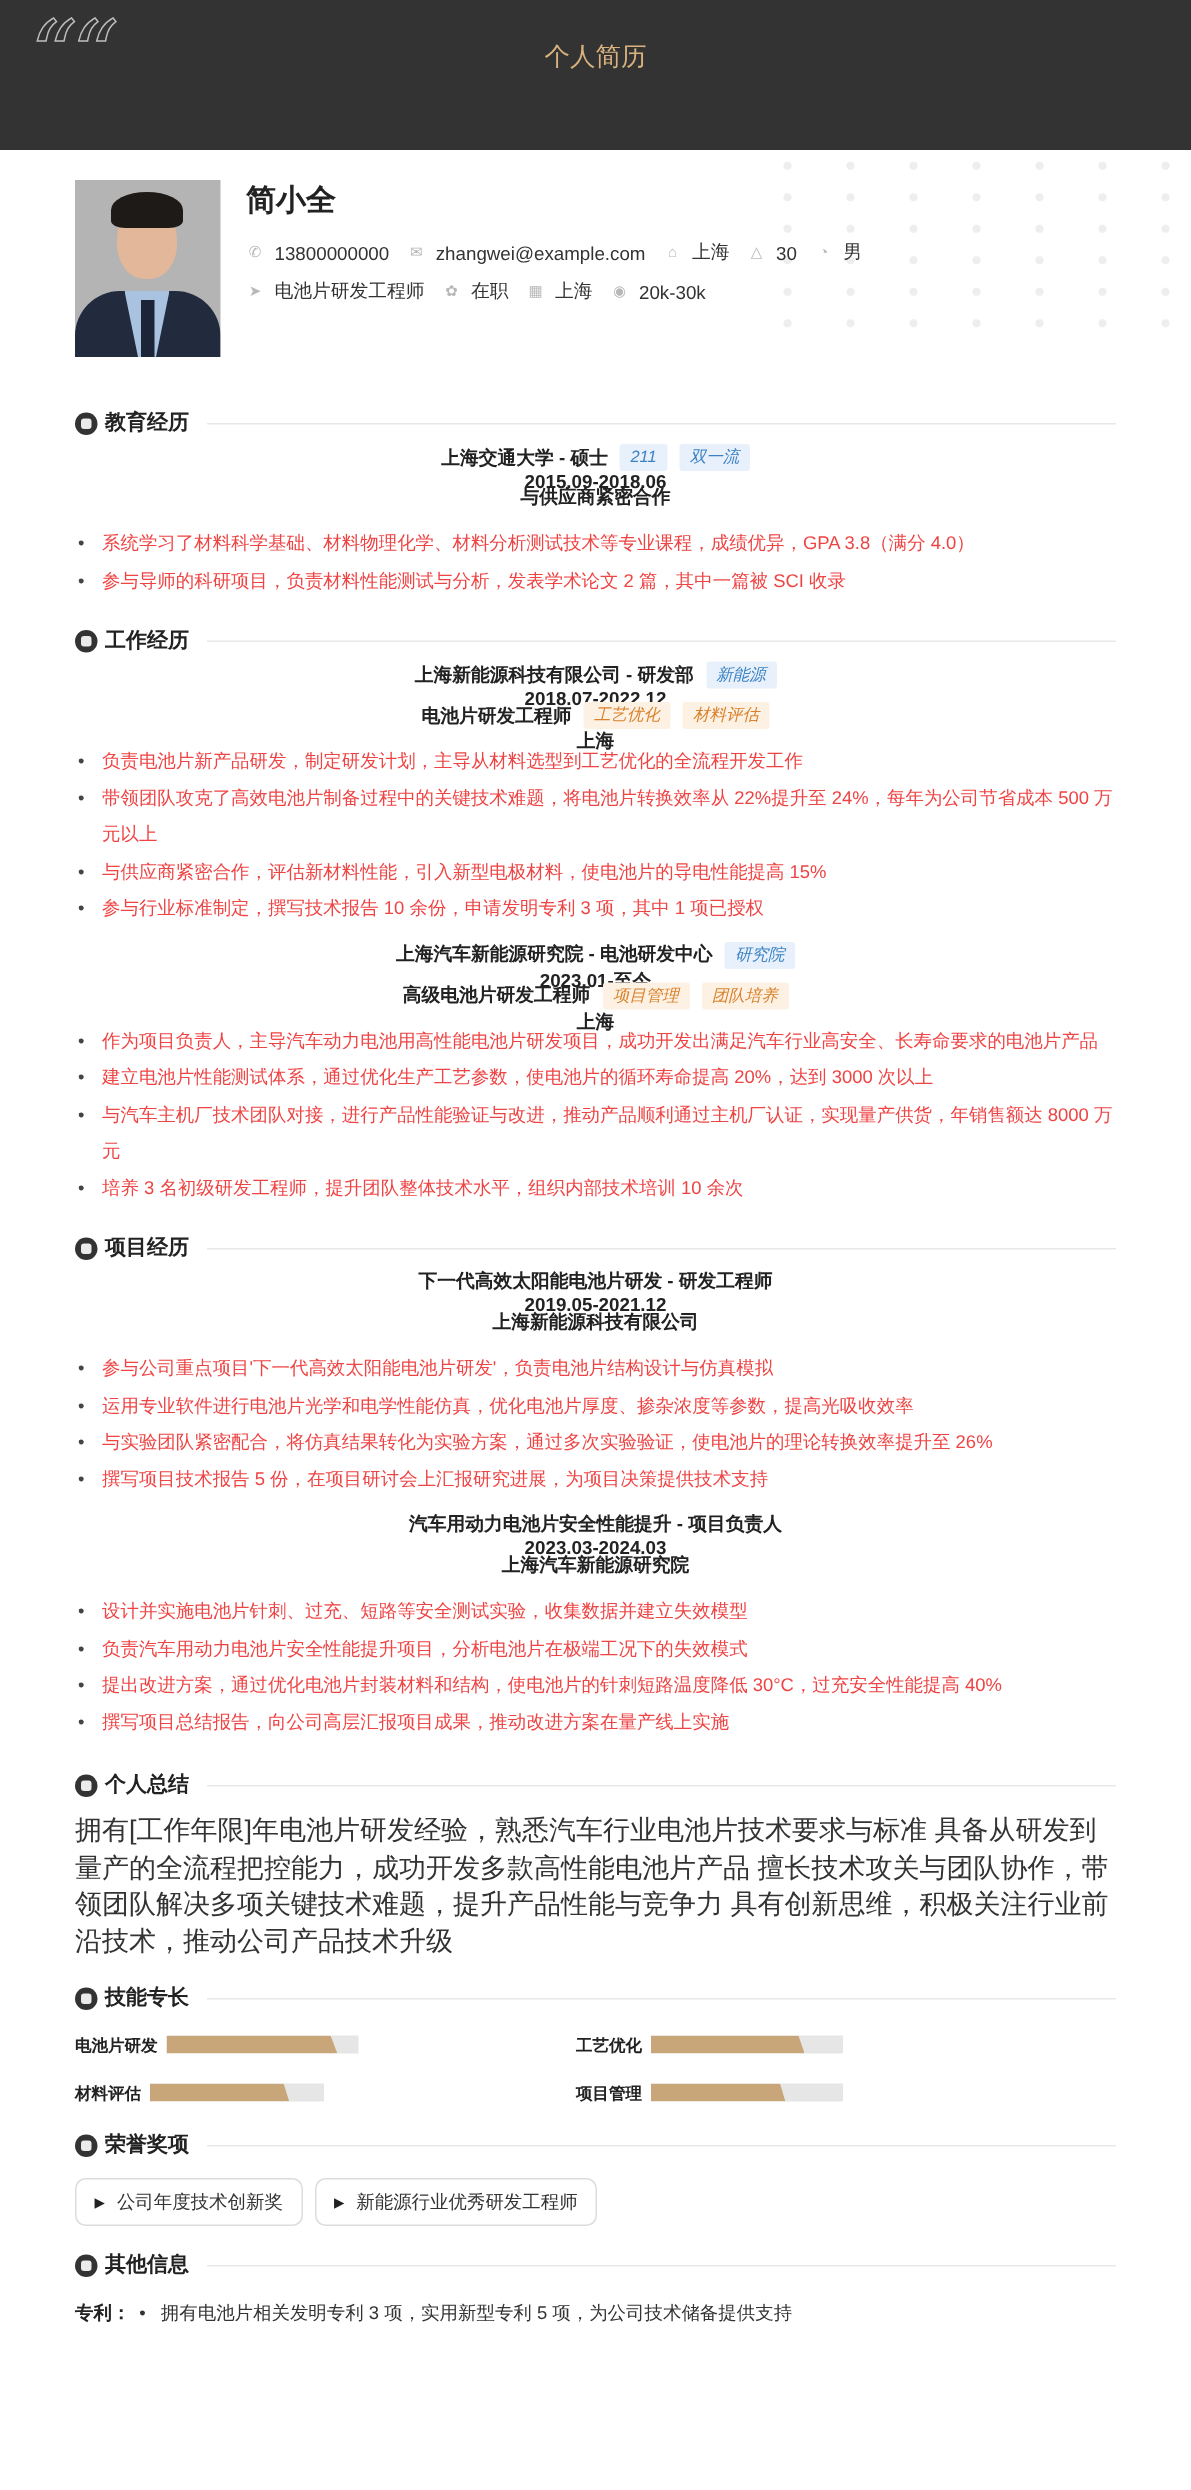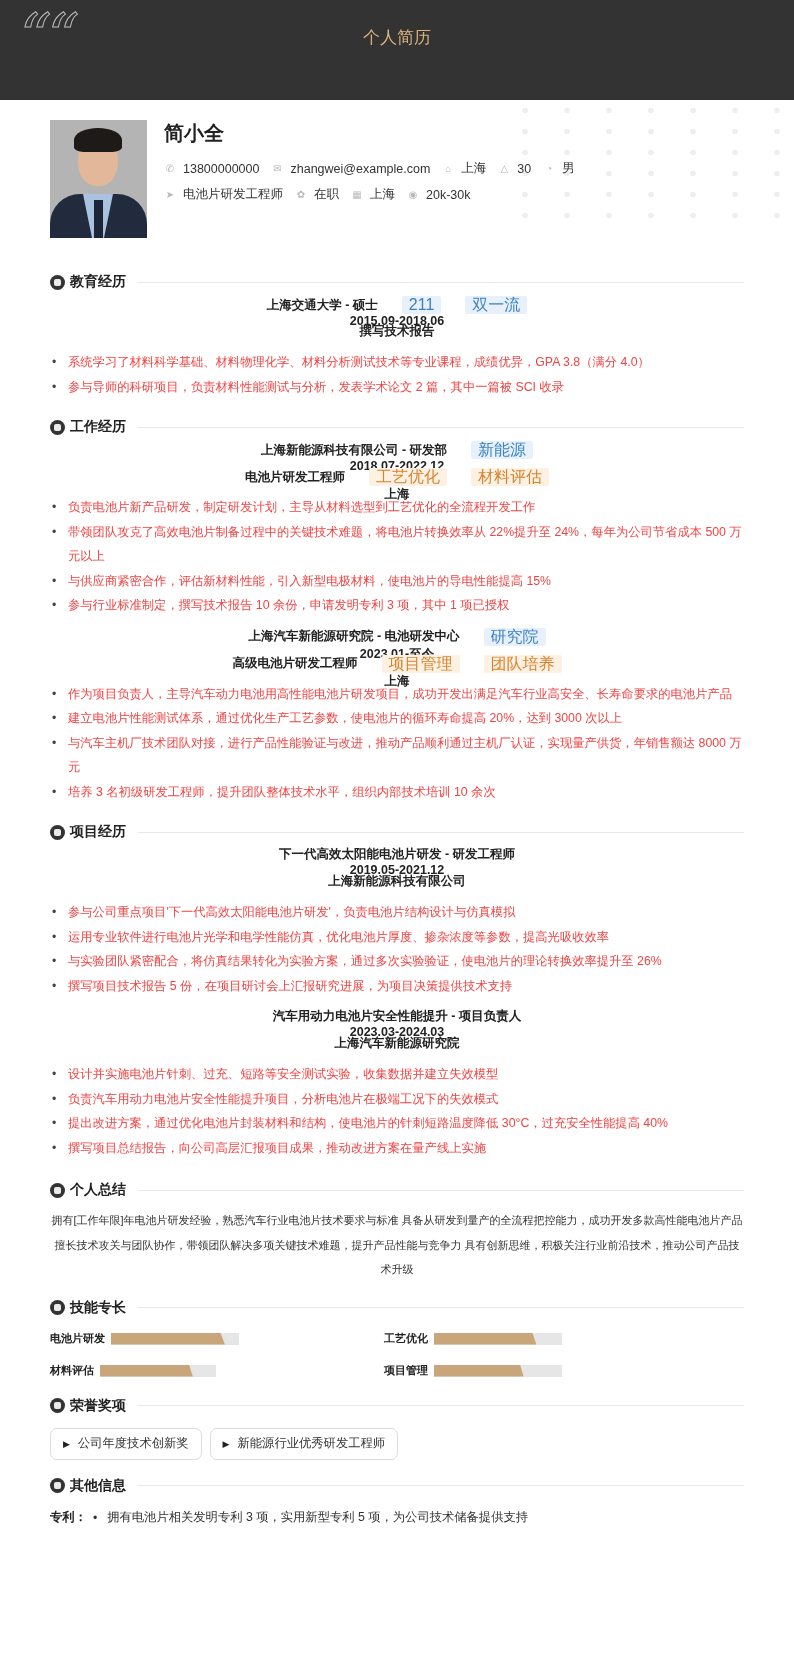--- a/index.html
+++ b/index.html
@@ -32,31 +32,31 @@
 
   .section { margin-top: 0; }
   .sec-head { display: flex; align-items: center; height: 28px; margin-top: 10px; }
   .sec-icon { width: 15px; height: 15px; border-radius: 50%; background: #333; margin-right: 5px; position: relative; }
   .sec-icon::after { content: ""; position: absolute; left: 4px; top: 4px; width: 7px; height: 7px; border-radius: 2px; background: #fff; opacity: 0.9; }
   .sec-title { font-size: 14px; font-weight: bold; color: #222; margin-right: 12px; white-space: nowrap; }
   .sec-line { flex: 1; height: 1px; background: #e8e8e8; }
 
   .entry-row { display: flex; justify-content: space-between; align-items: center; height: 27px; font-size: 12.5px; font-weight: bold; color: #222; flex-direction: column; }
   .entry-row .left { display: flex; align-items: center; }
-  .tag { display: inline-block; font-weight: normal; font-size: 16px; padding: 1px 7px; margin-left: 24px; border-radius: 2px; line-height: 16px; }
+  .tag { display: inline-block; font-weight: normal; font-size: 11px; padding: 1px 7px; margin-left: 8px; border-radius: 2px; line-height: 16px; font-style: italic; }
   .tag.blue { background: #e8f1fb; color: #3b82c4; }
   .tag.orange { background: #fdf1e4; color: #d9822b; }
   .right { font-weight: bold; }
 
   ul.bullets { list-style: none; }
   ul.bullets li { position: relative; padding-left: 18px; font-size: 12.3px; line-height: 24.5px; color: #ef4444; }
   ul.bullets li::before { content: "•"; position: absolute; left: 2px; top: 0; color: #444; }
   .entry-gap { height: 10px; }
 
-  .summary { font-size: 11px; line-height: 24.5px; color: #333; padding-top: 4px; text-align: center; }
+  .summary { font-size: 18px; line-height: 24.5px; color: #333; padding-top: 4px; }
 
   .skills { display: grid; grid-template-columns: 334px 334px; row-gap: 14px; padding-top: 8px; padding-bottom: 4px; }
   .skill { display: flex; align-items: center; height: 18px; }
   .skill-label { font-size: 11px; font-weight: bold; color: #222; margin-right: 6px; white-space: nowrap; }
   .skill-track { width: 128px; height: 12px; background: #e6e6e6; position: relative; }
   .skill-fill { position: absolute; left: 0; top: 0; bottom: 0; background: #c9a679; clip-path: polygon(0 0, 96% 0, 100% 100%, 0 100%); }
 
   .awards { display: flex; gap: 8px; padding-top: 8px; padding-bottom: 4px; }
   .award { display: flex; align-items: center; height: 32px; padding: 0 12px; border: 1px solid #dcdcdc; border-radius: 7px; font-size: 12.3px; color: #333; background: #fff; }
   .award .tri { font-size: 9px; margin-right: 8px; color: #222; }
@@ -137,21 +137,21 @@
       </div>
     <div class="entry-row">
       <span class="left">
           <span>上海交通大学 - 硕士</span>
           <span class="tag blue">211</span>
           <span class="tag blue">双一流</span>
         </span>
       <span class="right">2015.09-2018.06</span>
     </div>
     <div class="entry-row">
-        <span>撰写技术报告</span>
+        <span>与供应商紧密合作</span>
       </div>
     <ul class="bullets">
       <li>系统学习了材料科学基础、材料物理化学、材料分析测试技术等专业课程，成绩优异，GPA 3.8（满分 4.0）</li>
       <li>参与导师的科研项目，负责材料性能测试与分析，发表学术论文 2 篇，其中一篇被 SCI 收录</li>
     </ul>
   </section>
 
   <section class="section">
     <div class="sec-head" style="margin-top:14px">
         <span class="sec-icon"></span>

